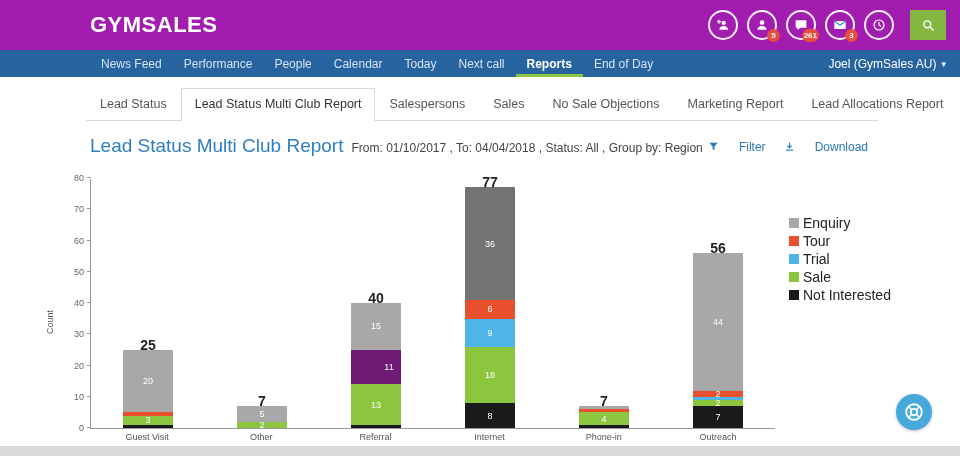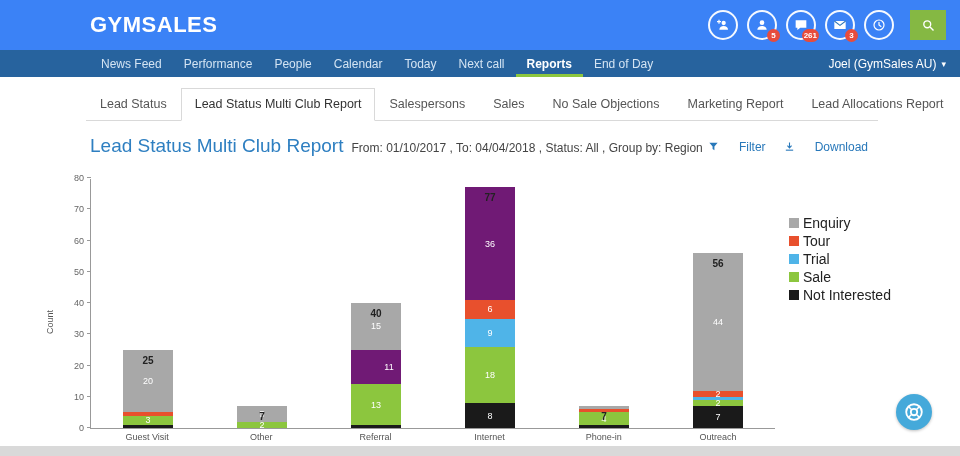--- a/index.html
+++ b/index.html
@@ -1,20 +1,20 @@
 <!DOCTYPE html>
 <html><head>
 <meta charset="utf-8">
 <style>
   * { margin:0; padding:0; box-sizing:border-box; }
   html,body { width:960px; height:456px; overflow:hidden; background:#fff;
     font-family:"Liberation Sans", sans-serif; }
 
   
-  .topbar { height:50px; background:#3b82f6; display:flex; align-items:center; padding:0 14px 0 90px; }
+  .topbar { height:50px; background:#a21caf; display:flex; align-items:center; padding:0 14px 0 90px; }
   .logo { color:#fff; font-size:22px; font-weight:bold; letter-spacing:.5px; cursor:pointer; }
   .icon-cluster { margin-left:auto; display:flex; align-items:center; gap:9px; margin-right:16px; }
   .circ-icon { width:30px; height:30px; border:2px solid rgba(255,255,255,.95); border-radius:50%;
     display:flex; align-items:center; justify-content:center; position:relative; cursor:pointer; }
   .badge { position:absolute; bottom:-4px; right:-5px; background:#e74c3c; color:#fff;
     font-size:8px; font-weight:bold; min-width:13px; height:13px; border-radius:8px;
     display:flex; align-items:center; justify-content:center; padding:0 2px; }
   .search-wrap { display:flex; align-items:center; }
   .search-input { width:152px; height:30px; background:rgba(0,0,0,.18); border:none; outline:none;
     color:#fff; font-size:12px; padding:0 10px; font-family:"Liberation Sans",sans-serif; }
@@ -46,21 +46,21 @@
   
   .chart-section { margin:22px 0 0 90px; display:flex; }
   .chart-left { position:relative; }
   .plot { position:relative; width:685px; height:250px;
     border-left:1px solid #999; border-bottom:1px solid #999; display:flex; align-items:flex-end; }
   .bar-slot { flex:1; display:flex; justify-content:center; align-items:flex-end; height:100%; }
   .bar { width:50px; display:flex; flex-direction:column-reverse; position:relative; }
   .seg { width:100%; display:flex; align-items:center; justify-content:center;
     color:#fff; font-size:9px; overflow:hidden; }
   .total { position:absolute; top:-13px; left:0; width:100%; text-align:center;
-    font-size:10px; color:#222; font-weight:600;margin-top:18px; }
+    font-size:14px; color:#222; font-weight:600; }
   .tick-label { position:absolute; right:calc(100% + 7px); transform:translateY(50%);
     font-size:9px; color:#666; }
   .tick-mark { position:absolute; right:100%; width:4px; height:1px; background:#999; }
   .ylabel { position:absolute; left:-52px; top:50%; transform:rotate(-90deg) translateX(0);
     transform-origin:center; font-size:9px; color:#555; }
   .cats-row { display:flex; width:685px; margin-top:3px; }
   .cat-label { flex:1; text-align:center; font-size:9px; color:#555; }
   .xlabel { width:685px; text-align:center; font-size:9px; color:#555; margin-top:3px; }
   .legend { margin-left:14px; margin-top:36px; }
   .legend-item { display:flex; align-items:center; gap:4px; margin-bottom:2px; }
@@ -219,21 +219,21 @@
             <div class="seg" style="height: 46.875px; background: rgb(168, 168, 168);">15</div>
             <div class="total">40</div>
           </div>
         </div>
         <div class="bar-slot">
           <div class="bar">
             <div class="seg" style="height: 25px; background: rgb(26, 26, 26);">8</div>
             <div class="seg" style="height: 56.25px; background: rgb(140, 198, 62);">18</div>
             <div class="seg" style="height: 28.125px; background: rgb(79, 180, 232);">9</div>
             <div class="seg" style="height: 18.75px; background: rgb(232, 80, 45);">6</div>
-            <div class="seg" style="height: 112.5px; background: #701a75;">36</div>
+            <div class="seg" style="height: 112.5px; background: #737373;">36</div>
             <div class="total">77</div>
           </div>
         </div>
         <div class="bar-slot">
           <div class="bar">
             <div class="seg" style="height: 3.125px; background: rgb(26, 26, 26);"></div>
             <div class="seg" style="height: 12.5px; background: rgb(140, 198, 62);">4</div>
             <div class="seg" style="height: 3.125px; background: rgb(232, 80, 45);"></div>
             <div class="seg" style="height: 3.125px; background: rgb(168, 168, 168);"></div>
             <div class="total">7</div>

